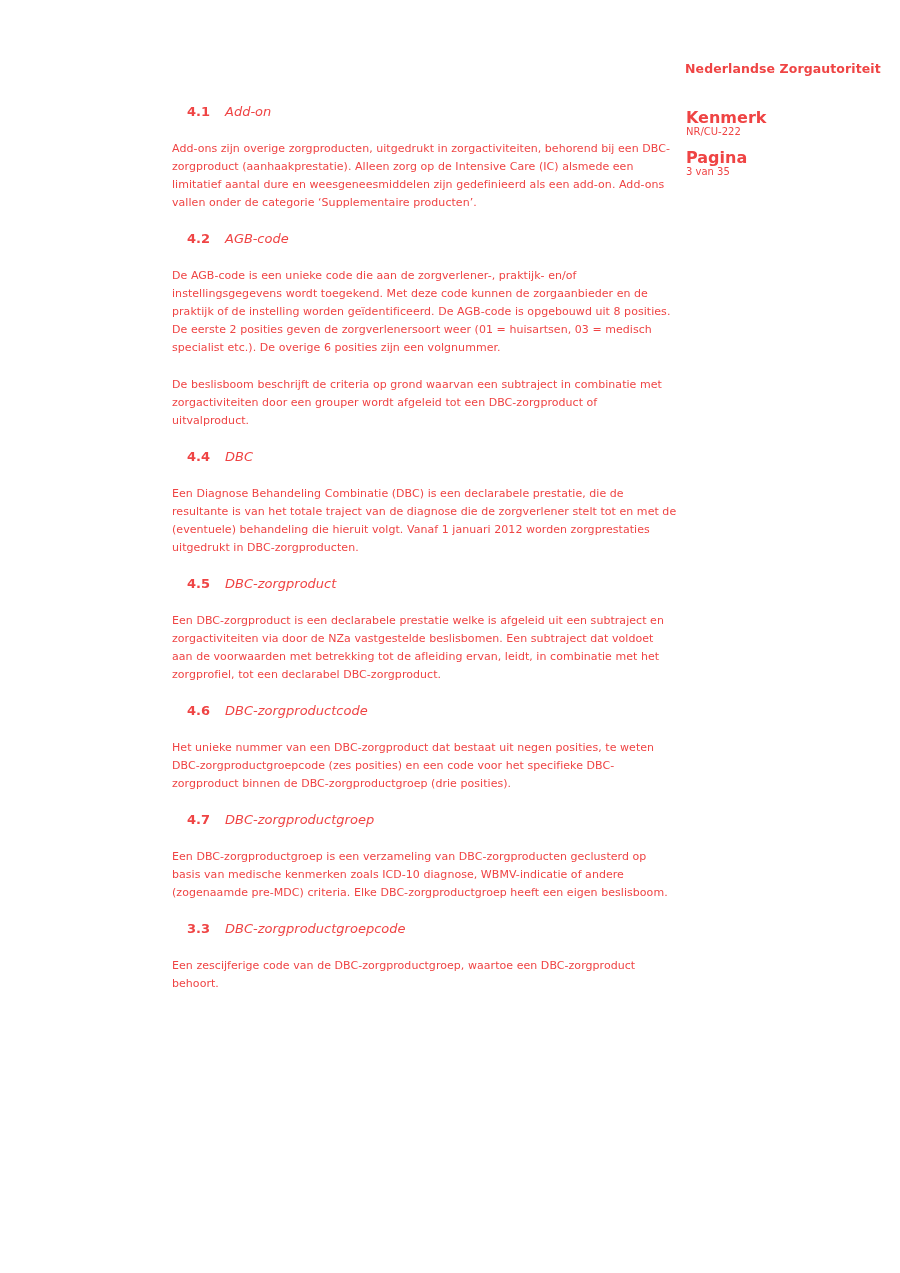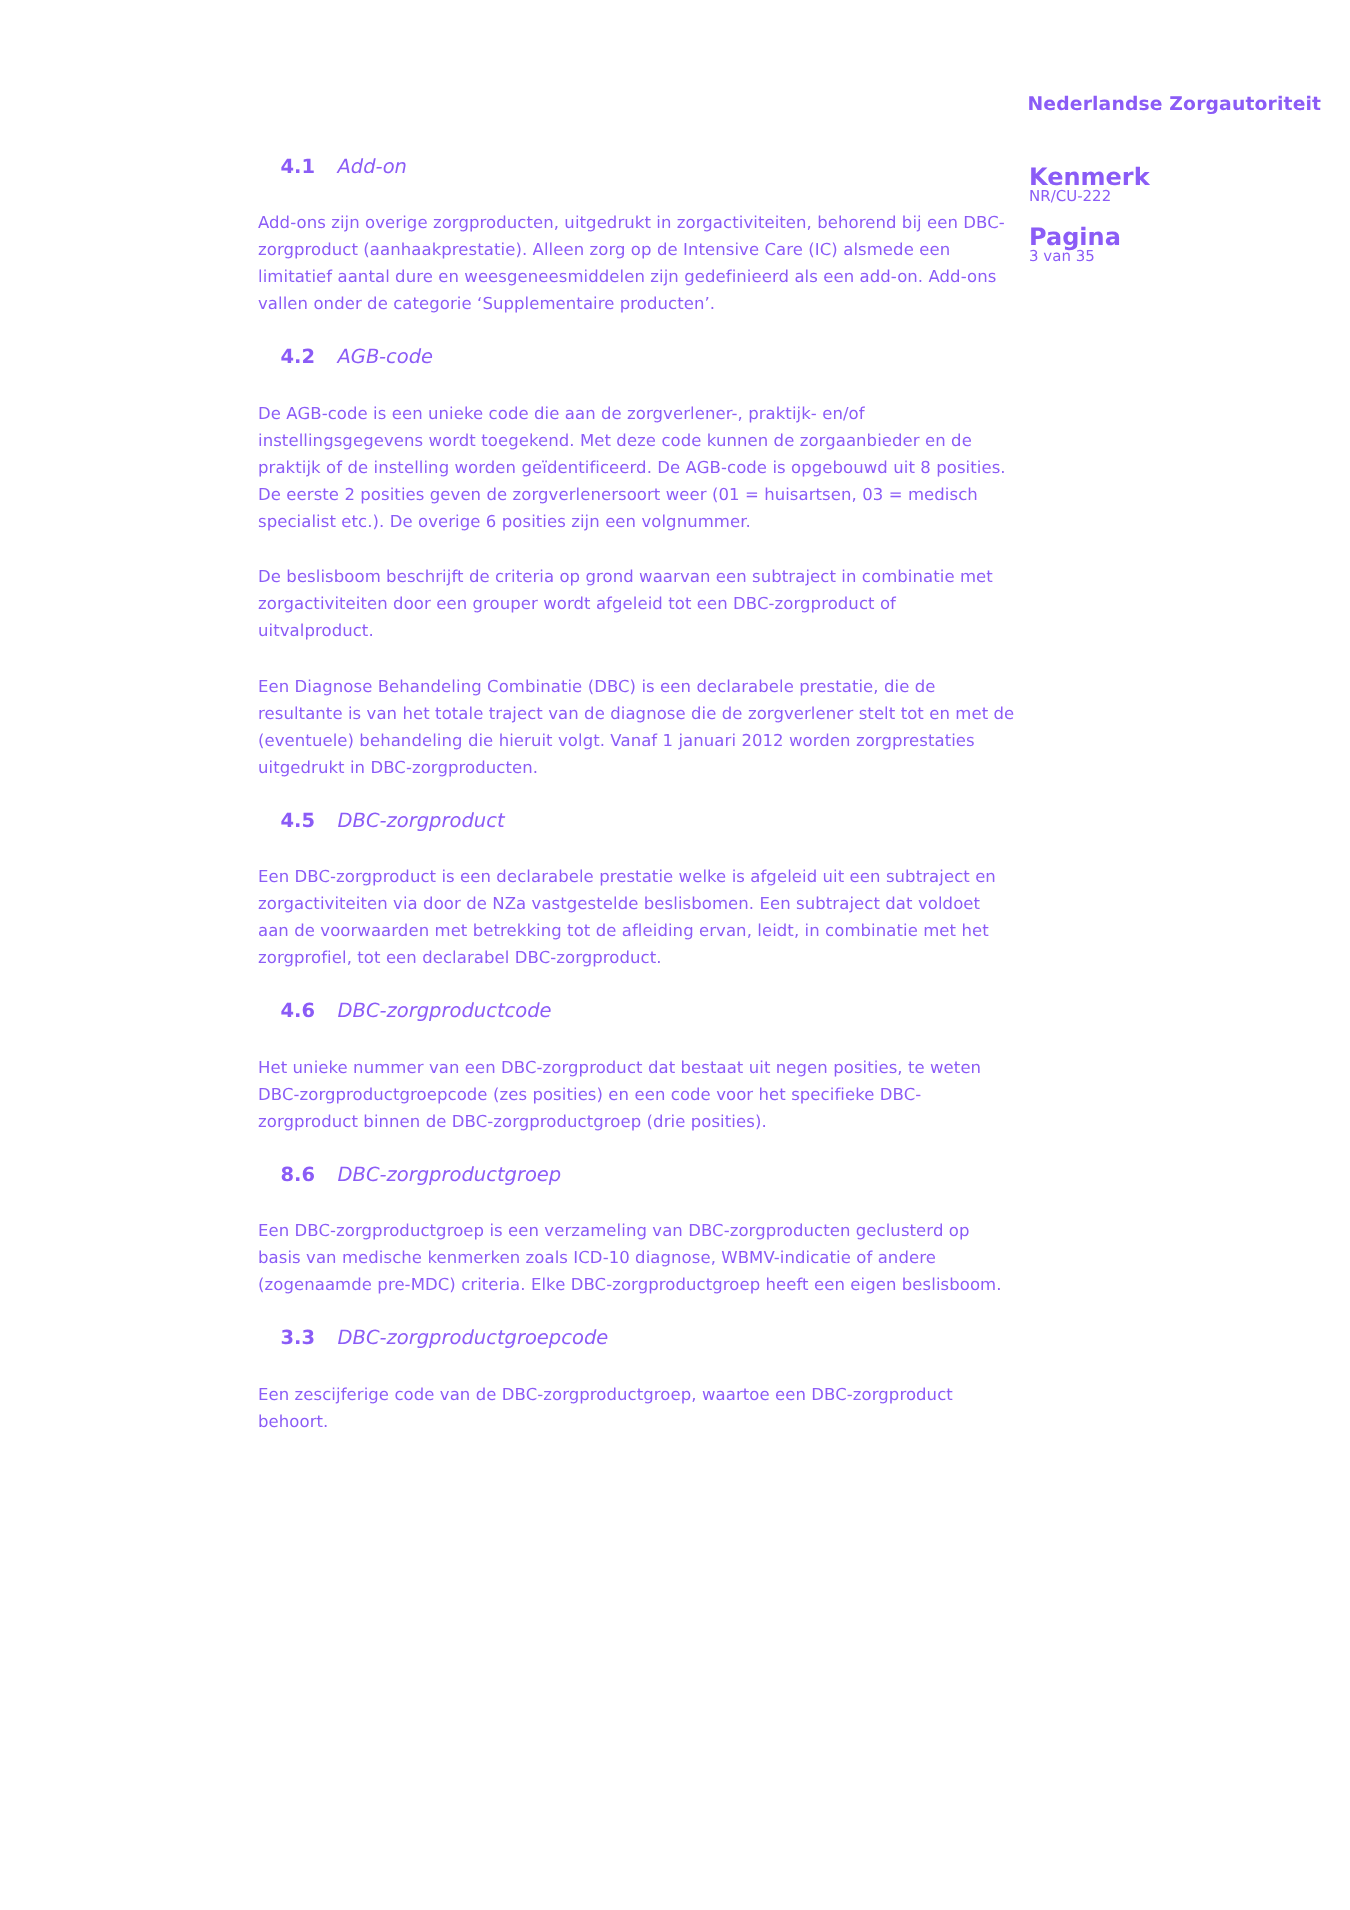--- a/index.html
+++ b/index.html
@@ -6,21 +6,21 @@
     margin: 0;
     padding: 0;
     background: #ffffff;
   }
   .page {
     position: relative;
     width: 900px;
     height: 1273px;
     background: #ffffff;
     font-family: "DejaVu Sans", "Liberation Sans", sans-serif;
-    color: #8b5cf6;
+    color: #ef4444;
     overflow: hidden;
   }
   .brand {
     position: absolute;
     left: 685px;
     top: 61px;
     font-size: 12.5px;
     font-weight: bold;
     letter-spacing: 0.1px;
     white-space: nowrap;
@@ -93,40 +93,43 @@
         <span class="def-num">4.2</span><span class="def-title">AGB-code</span>
       </h2>
       <p class="def-body">De AGB-code is een unieke code die aan de zorgverlener-, praktijk- en/of instellingsgegevens wordt toegekend. Met deze code kunnen de zorgaanbieder en de praktijk of de instelling worden geïdentificeerd. De AGB-code is opgebouwd uit 8 posities. De eerste 2 posities geven de zorgverlenersoort weer (01 = huisartsen, 03 = medisch specialist etc.). De overige 6 posities zijn een volgnummer.</p>
     </section>
 
     <section class="def">
       <p class="def-body">De beslisboom beschrijft de criteria op grond waarvan een subtraject in combinatie met zorgactiviteiten door een grouper wordt afgeleid tot een DBC-zorgproduct of uitvalproduct.</p>
     </section>
 
     <section class="def">
+      <h2 class="def-heading">
+        <span class="def-num">4.4</span><span class="def-title">DBC</span>
+      </h2>
       <p class="def-body">Een Diagnose Behandeling Combinatie (DBC) is een declarabele prestatie, die de resultante is van het totale traject van de diagnose die de zorgverlener stelt tot en met de (eventuele) behandeling die hieruit volgt. Vanaf 1 januari 2012 worden zorgprestaties uitgedrukt in DBC-zorgproducten.</p>
     </section>
 
     <section class="def">
       <h2 class="def-heading">
         <span class="def-num">4.5</span><span class="def-title">DBC-zorgproduct</span>
       </h2>
       <p class="def-body">Een DBC-zorgproduct is een declarabele prestatie welke is afgeleid uit een subtraject en zorgactiviteiten via door de NZa vastgestelde beslisbomen. Een subtraject dat voldoet aan de voorwaarden met betrekking tot de afleiding ervan, leidt, in combinatie met het zorgprofiel, tot een declarabel DBC-zorgproduct.</p>
     </section>
 
     <section class="def">
       <h2 class="def-heading">
         <span class="def-num">4.6</span><span class="def-title">DBC-zorgproductcode</span>
       </h2>
       <p class="def-body">Het unieke nummer van een DBC-zorgproduct dat bestaat uit negen posities, te weten DBC-zorgproductgroepcode (zes posities) en een code voor het specifieke DBC-zorgproduct binnen de DBC-zorgproductgroep (drie posities).</p>
     </section>
 
     <section class="def">
       <h2 class="def-heading">
-        <span class="def-num">8.6</span><span class="def-title">DBC-zorgproductgroep</span>
+        <span class="def-num">4.7</span><span class="def-title">DBC-zorgproductgroep</span>
       </h2>
       <p class="def-body">Een DBC-zorgproductgroep is een verzameling van DBC-zorgproducten geclusterd op basis van medische kenmerken zoals ICD-10 diagnose, WBMV-indicatie of andere (zogenaamde pre-MDC) criteria. Elke DBC-zorgproductgroep heeft een eigen beslisboom.</p>
     </section>
 
     <section class="def">
       <h2 class="def-heading">
         <span class="def-num">3.3</span><span class="def-title">DBC-zorgproductgroepcode</span>
       </h2>
       <p class="def-body">Een zescijferige code van de DBC-zorgproductgroep, waartoe een DBC-zorgproduct behoort.</p>
     </section>

